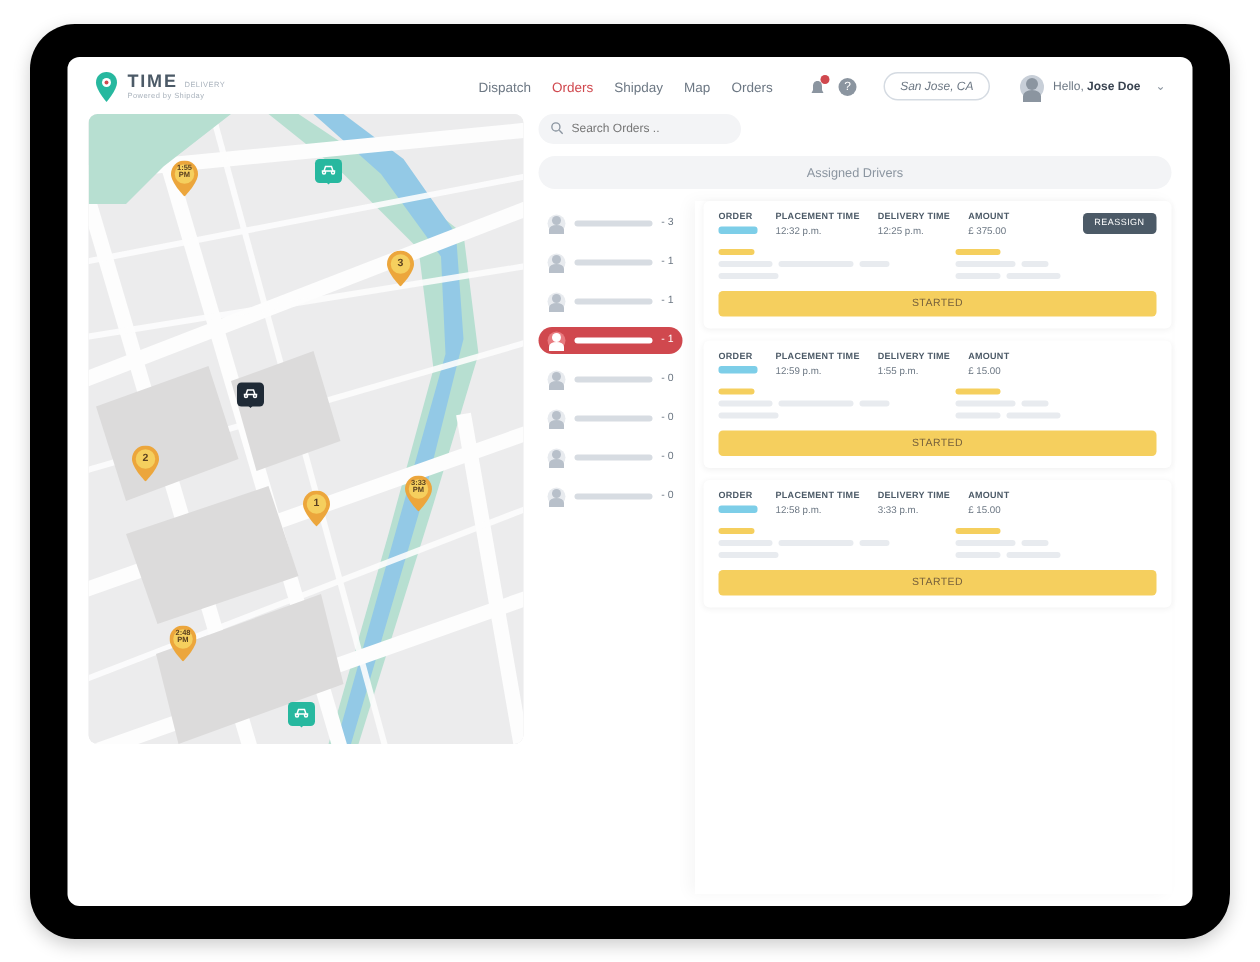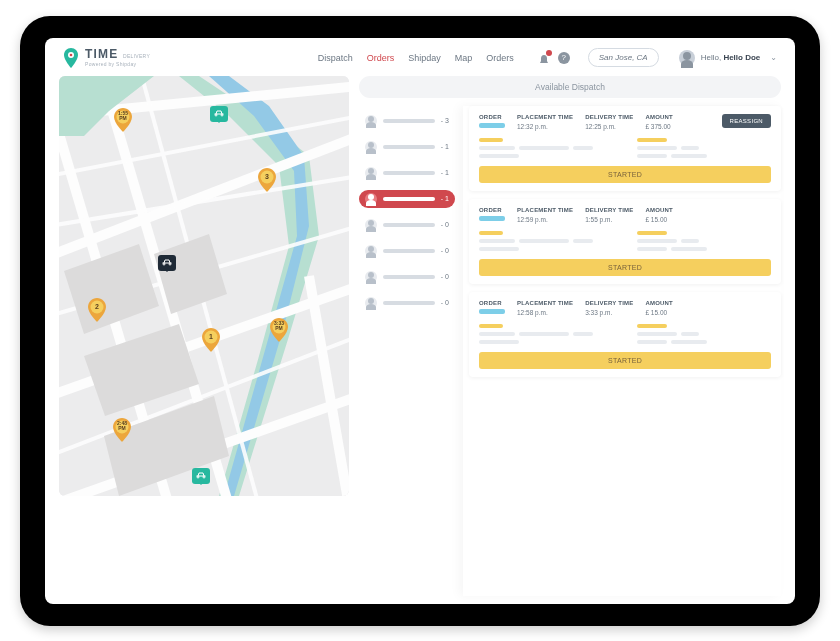--- a/index.html
+++ b/index.html
@@ -146,21 +146,21 @@
             </svg>
         <div class="bell-dot"></div>
       </div>
       <div class="help">?</div>
     </div>
 
     <div class="loc-pill">San Jose, CA</div>
 
     <div class="user">
       <div class="avatar"></div>
-      <span class="user-text"><span>Hello, </span><b>Hello Doe</b></span>
+      <span class="user-text"><span>Hello, </span><b>Jose Doe</b></span>
       <span class="chev">⌄</span>
     </div>
   </div>
 
   <div class="content">
 
     <div class="map-wrap">
       <svg class="map-svg" viewBox="0 0 290 420">
         <rect width="290" height="420" fill="#ececed"></rect>
         <path d="M140 0 L200 40 250 80 260 160 230 260 180 420 160 420 200 280 230 170 220 90 170 40 120 0 Z" fill="#b7dfd1"></path>
@@ -256,23 +256,30 @@
         <div class="car-box green">
               <svg width="12" height="10" viewBox="0 0 12 10">
                 <path d="M1.5 5h9M3 5l1-3h4l1 3M3 7a1 1 0 100-2 1 1 0 000 2zm6 0a1 1 0 100-2 1 1 0 000 2z" stroke="#fff" stroke-width="1" fill="none"></path>
               </svg>
             </div>
       </div>
     </div>
 
     <div class="right">
 
+      <div class="search">
+        <svg width="9" height="9" viewBox="0 0 10 10">
+              <circle cx="4" cy="4" r="3" stroke="#8b95a0" stroke-width="1" fill="none"></circle>
+              <line x1="6.5" y1="6.5" x2="9" y2="9" stroke="#8b95a0" stroke-width="1"></line>
+            </svg>
+        <input placeholder="Search Orders .." style="">
+      </div>
 
       <div class="tabs">
-        <div class="tab">Available Dispatch</div>
+        <div class="tab">Assigned Drivers</div>
       </div>
 
       <div class="driver-orders">
 
         <div class="driver-list">
           <div class="d-row">
                 <div class="d-av"></div>
                 <div class="d-bar" style="width:34px"></div>
                 <span class="d-count">- 3</span>
               </div>

